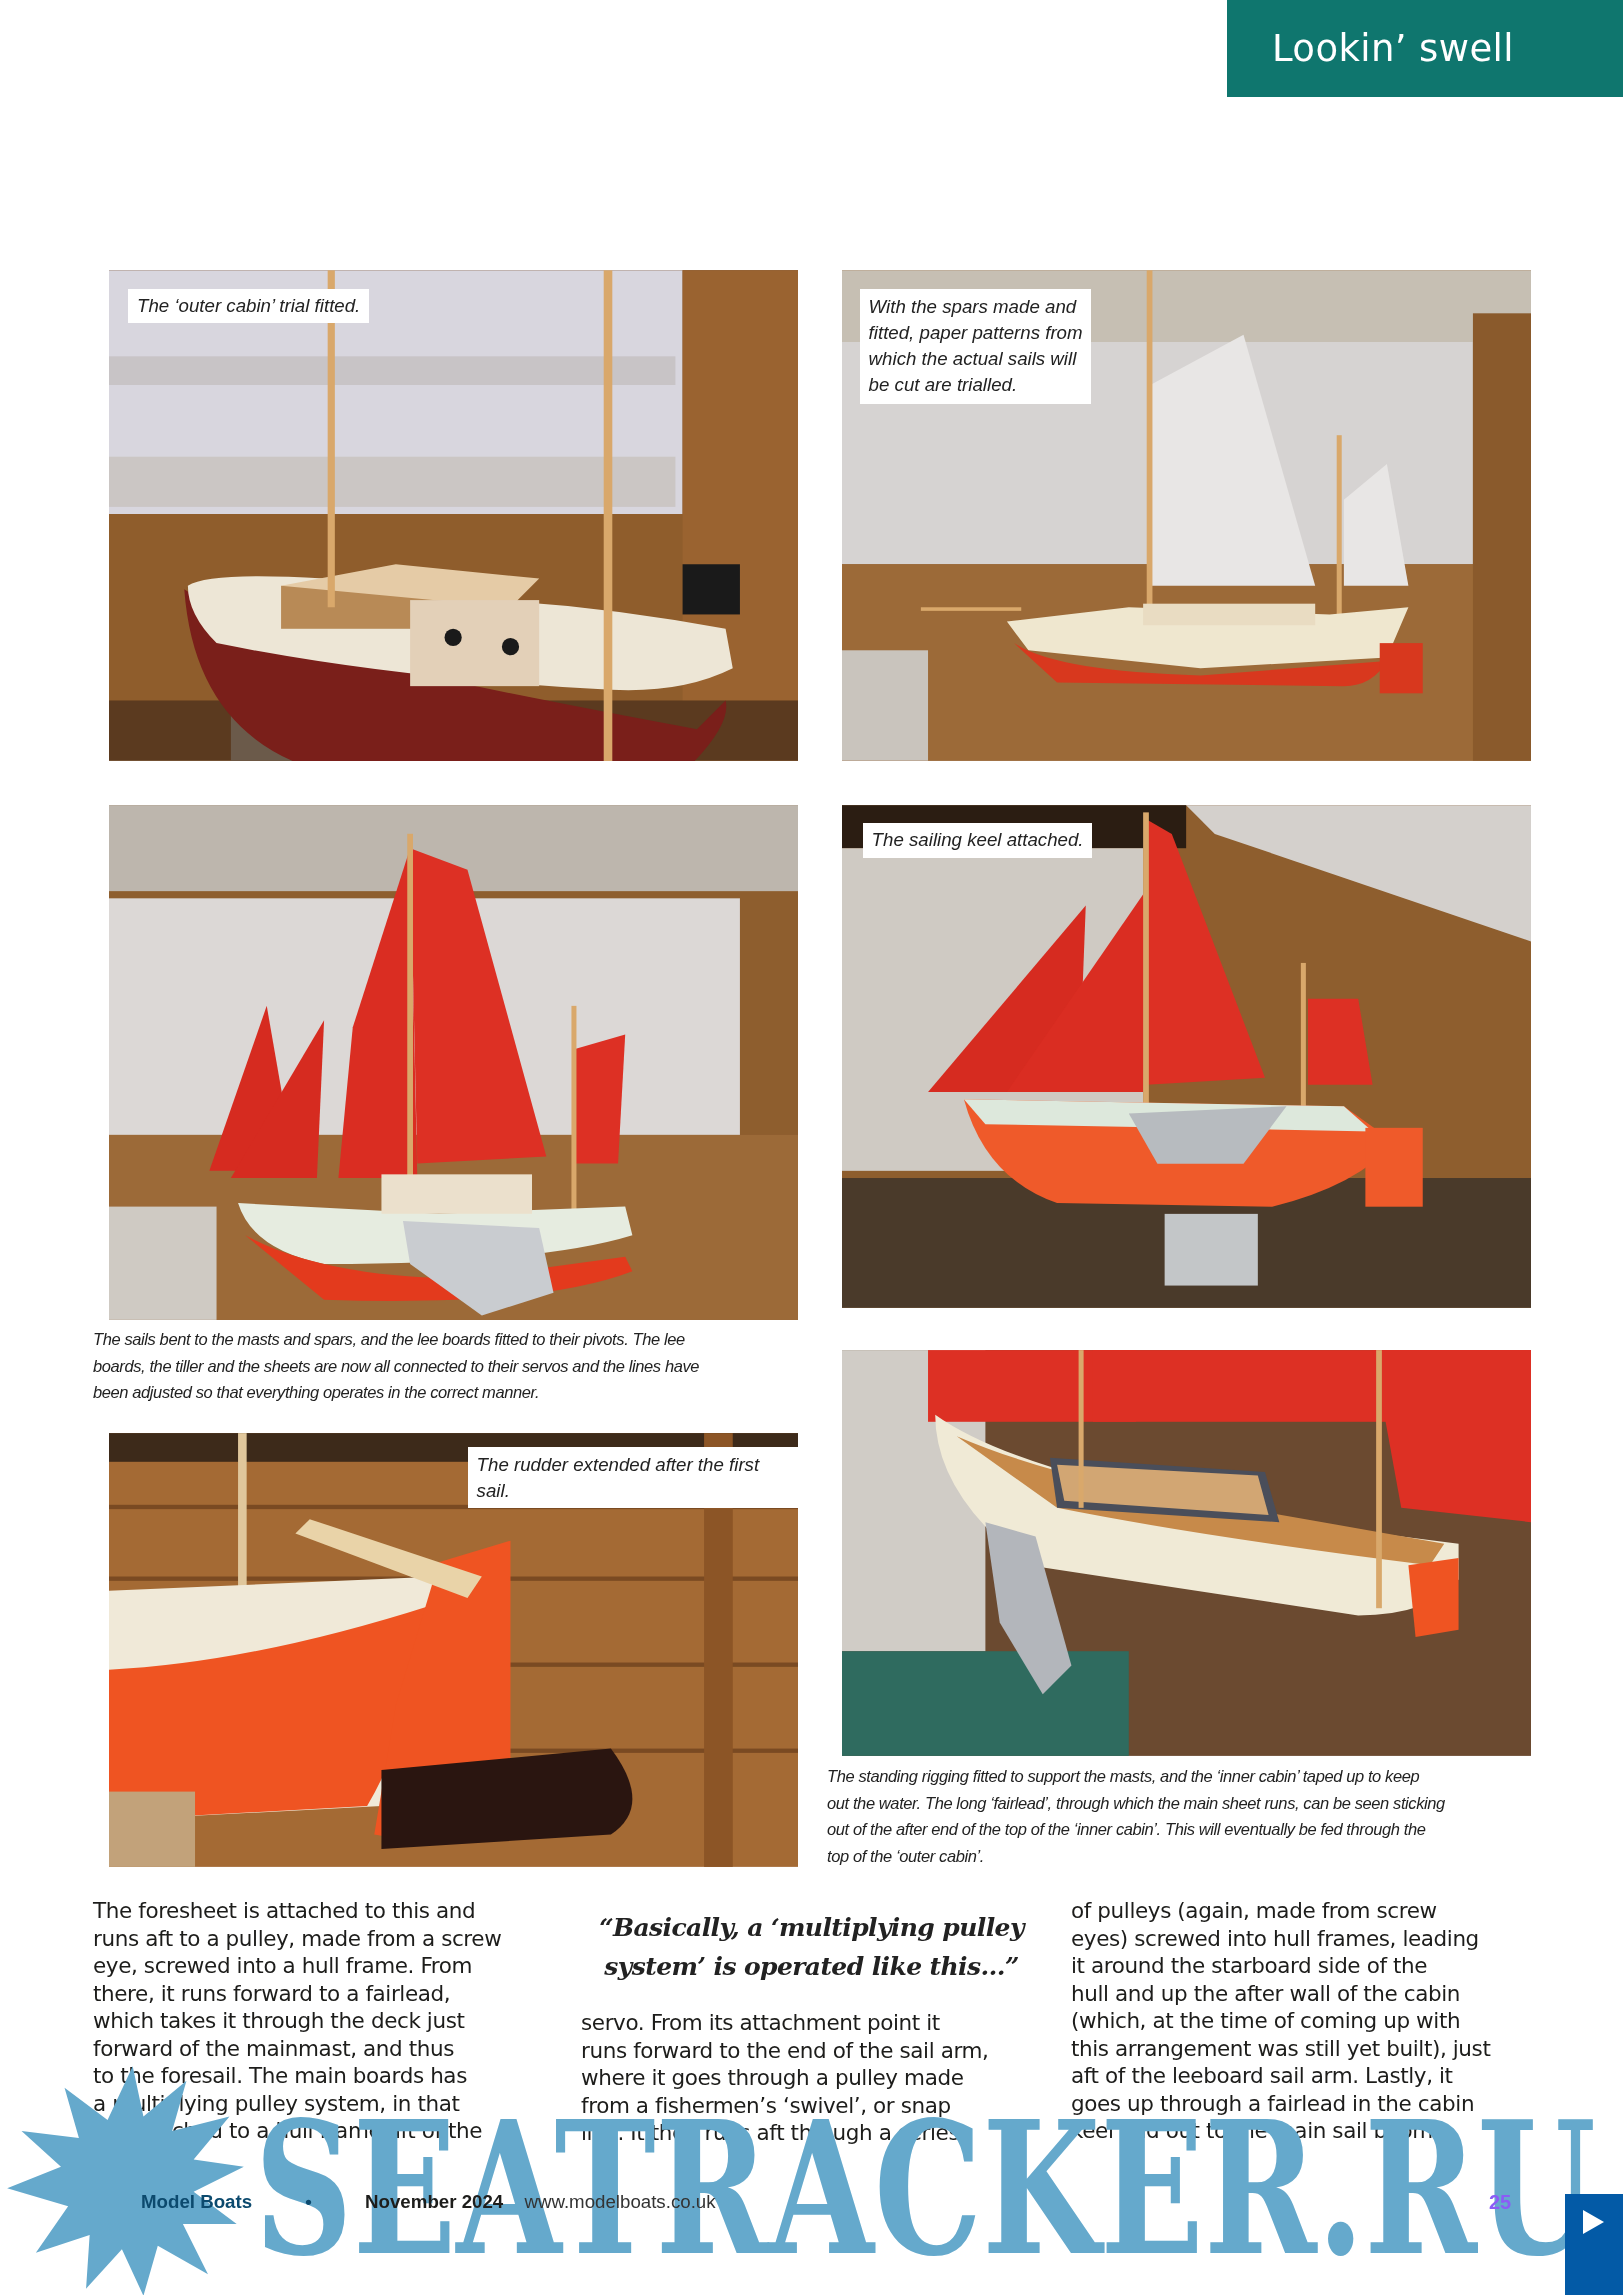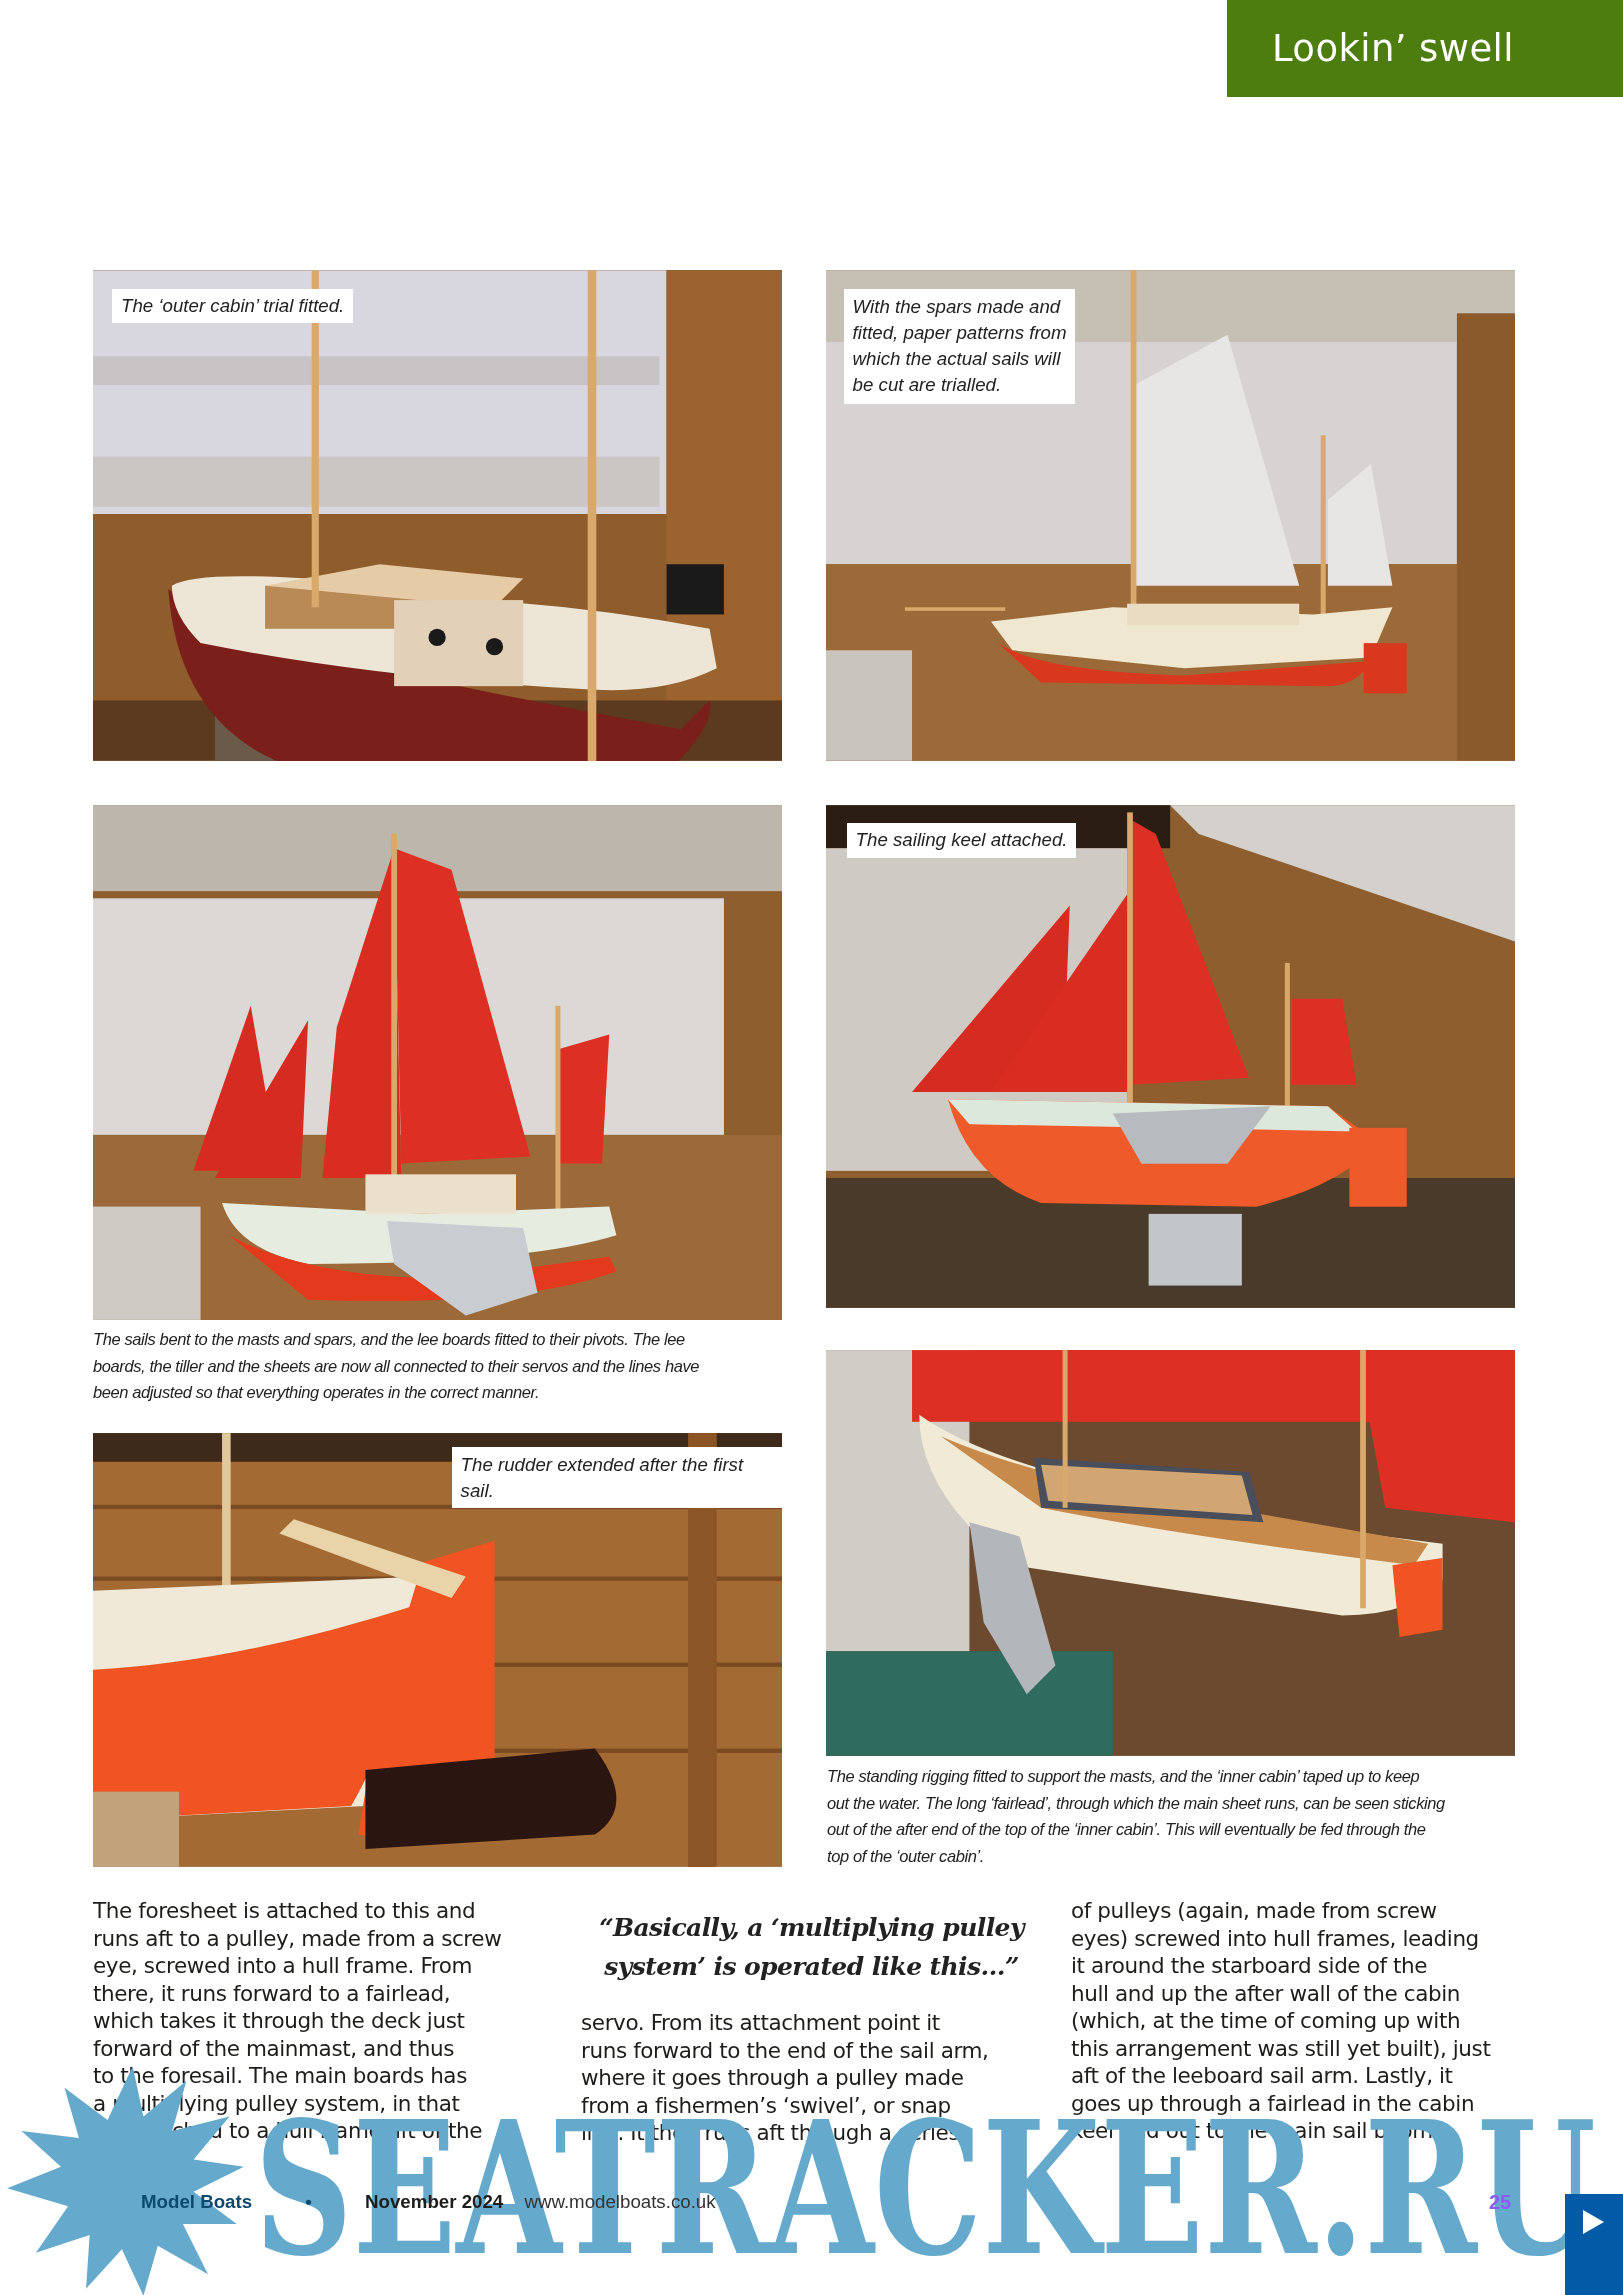--- a/index.html
+++ b/index.html
@@ -1,22 +1,22 @@
 <!DOCTYPE html>
 <html style="font-size:11.5px"><head>
 <meta charset="utf-8">
 <style>
   html, body { margin:0; padding:0; }
   body { width:1623px; height:2295px; position:relative; background:#ffffff; overflow:hidden;
          font-family:"Liberation Sans", sans-serif; color:#1d1d1b; }
-  .header-tab { position:absolute; left:1227px; top:0; width:397px; height:97px; background:#4d7c0f;
+  .header-tab { position:absolute; left:1227px; top:0; width:397px; height:97px; background:#0f766e;
                 display:flex; align-items:center; }
   .header-tab span { color:#ffffff; font-family:"DejaVu Sans", sans-serif; font-size:37px; margin-left:45px; letter-spacing:0.4px; }
 
-  .photo { position:absolute; overflow:hidden; }
+  .photo { position:absolute; overflow:hidden;margin-left:16px; }
   .photo .scene { position:absolute; inset:0; }
   .cap-box { position:absolute; background:#ffffff; padding:4.3px 8.6px; font-family:"Liberation Sans Narrow","Liberation Sans", sans-serif;
              font-style:italic; font-size:18.7px; line-height:26px; color:#222; transform-origin:left top; }
   .caption { position:absolute; font-family:"Liberation Sans", sans-serif; font-style:italic; font-size:16.5px; line-height:26.5px;
              color:#222; letter-spacing:-0.4px; }
 
   .col { position:absolute; top:1897px; width:441px; font-family:"DejaVu Sans", sans-serif; font-size:21.5px; line-height:27.5px;
          color:#1d1d1b; letter-spacing:-0.4px; }
   .pull-quote { position:absolute; left:582px; top:1908px; width:459px; text-align:center;
                 font-family:"DejaVu Serif", serif; font-style:italic; font-weight:bold; font-size:25px; line-height:39px; color:#222;

